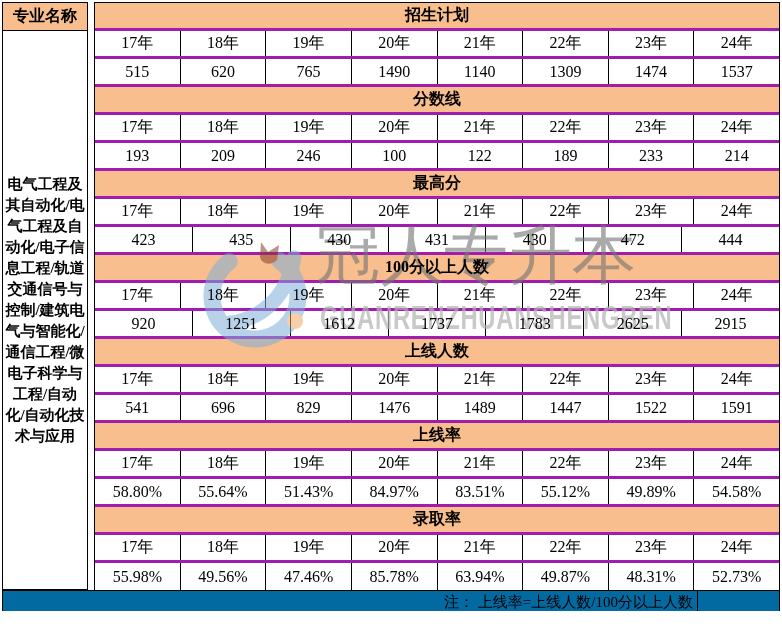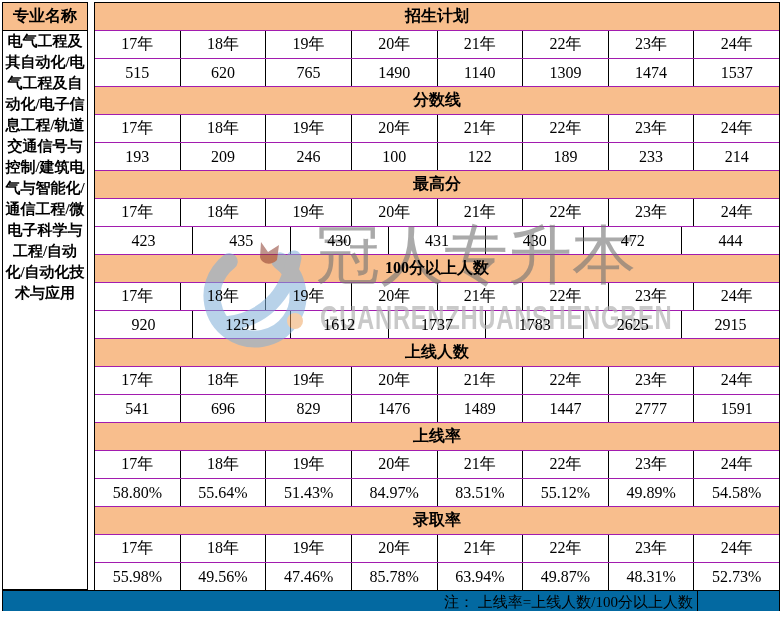--- a/index.html
+++ b/index.html
@@ -14,32 +14,32 @@
   }
   
   .left-col { position: absolute; left: 2px; top: 2px; width: 86px; }
   .left-head {
     height: 29px; border: 1px solid #000; background: var(--band, #F8BE8D);
     display: flex; align-items: center; justify-content: center;
     font-weight: bold; font-size: 16px;
   }
   .left-body {
     margin-top: -1px; height: 560px; border: 1px solid #000; background: #fff;
-    display: flex; align-items: flex-start; justify-content: center;
+    display: flex; align-items: center; justify-content: center;
   }
   .left-body .ct {
     font-weight: bold; font-size: 15px; line-height: 21px;
     word-break: break-all; text-align: center; padding: 0 2px;
   }
   
   .main {
     position: absolute; left: 94px; top: 2px; width: 686px;
     border: 1px solid #000; border-bottom: none; background: #fff;
   }
-  .row { height: 28px; border-bottom: 1px solid #a21caf; display: flex; }
+  .row { height: 28px; border-bottom: 3px solid #a21caf; display: flex; }
   .row:last-child { border-bottom: none; }
   .band-row {
     background: var(--band, #F8BE8D);
     align-items: center; justify-content: center;
   }
   .band-title { font-weight: bold; font-size: 16px; }
   .cell {
     flex: 1 1 0; border-right: 1px solid #000;
     display: flex; align-items: center; justify-content: center;
     font-size: 16px; background: #fff;
@@ -346,21 +346,21 @@
         <div class="cell">
           <span class="ct">1476</span>
         </div>
         <div class="cell">
           <span class="ct">1489</span>
         </div>
         <div class="cell">
           <span class="ct">1447</span>
         </div>
         <div class="cell">
-          <span class="ct">2777</span>
+          <span class="ct">1522</span>
         </div>
         <div class="cell">
           <span class="ct">1591</span>
         </div>
       </div>
       <div class="row band-row">
         <span class="ct band-title">上线率</span>
       </div>
       <div class="row cells-row">
         <div class="cell">

